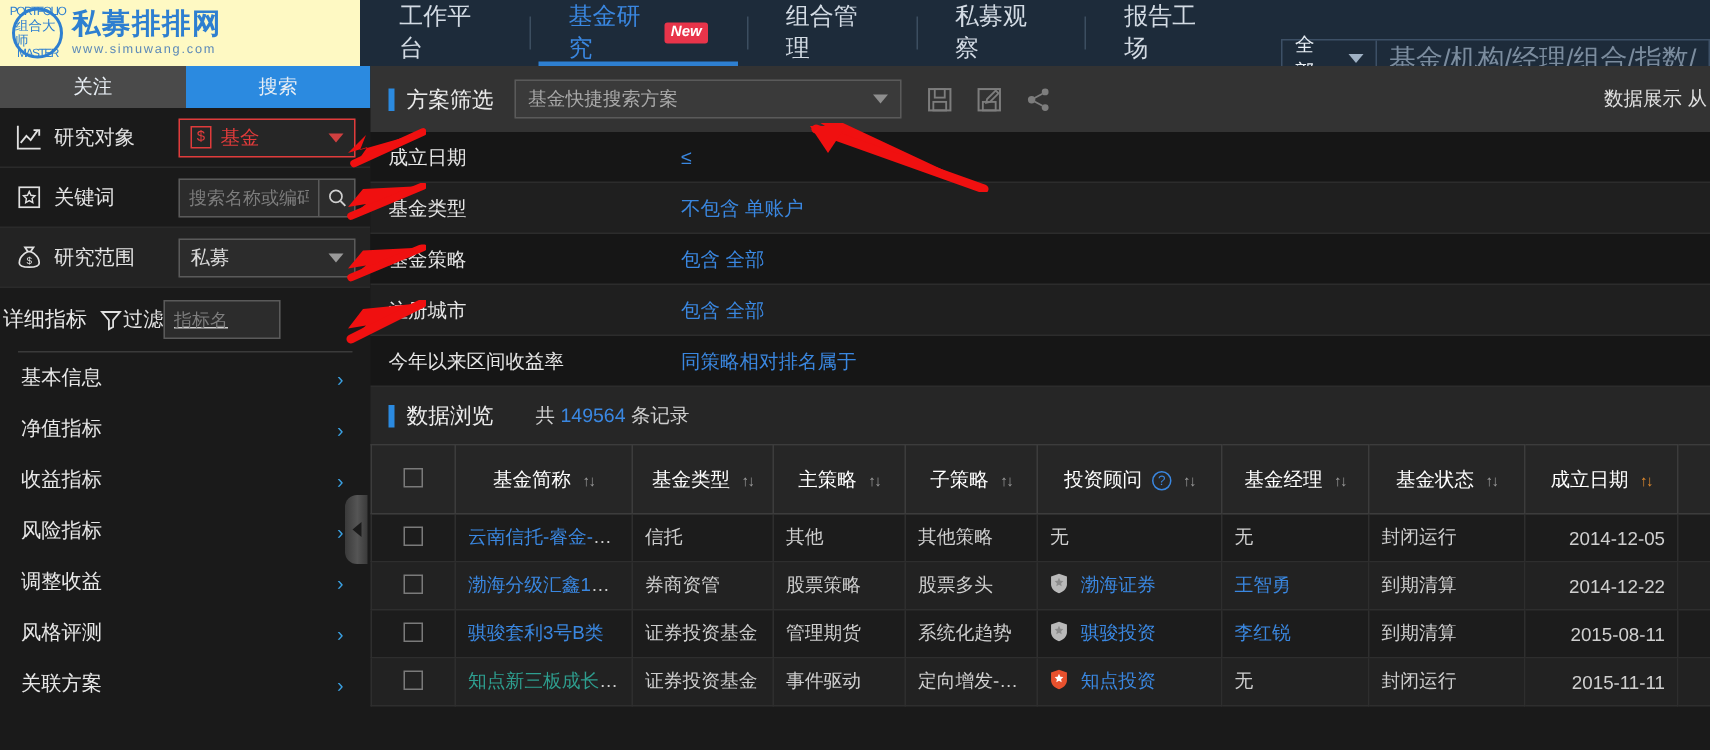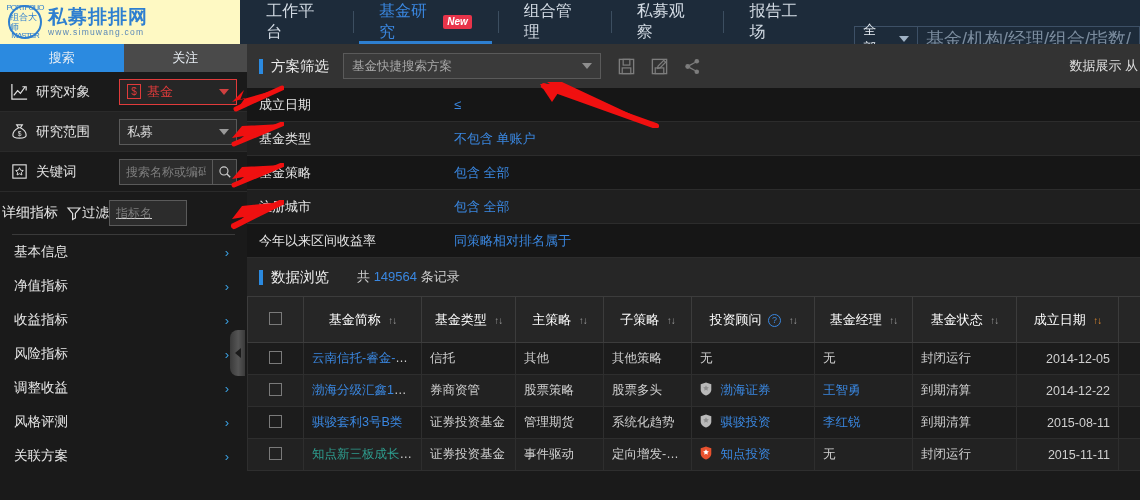--- a/index.html
+++ b/index.html
@@ -240,69 +240,69 @@
       <div class="sel">
         <span>全部</span>
         <span class="caret-d"></span>
       </div>
       <div class="ph">基金/机构/经理/组合/指数/</div>
     </div>
   </div>
 
   <div class="sidebar">
     <div class="side-tabs">
+      <div class="side-tab">
+        <span>关注</span>
+      </div>
       <div class="side-tab active">
         <span>搜索</span>
-      </div>
-      <div class="side-tab">
-        <span>关注</span>
       </div>
     </div>
 
     <div class="side-row">
       <svg class="ico" viewBox="0 0 20 20">
         <path d="M2 2v16h16" stroke="#e0e0e0" stroke-width="1.3" fill="none"></path>
         <path d="M4 14l4-5 3 3 5-7" stroke="#e0e0e0" stroke-width="1.3" fill="none"></path>
         <path d="M13 5h4v4" stroke="#e0e0e0" stroke-width="1.3" fill="none"></path>
       </svg>
       <span class="side-lbl">研究对象</span>
       <div class="ddl redbox">
         <span class="dollar-box">$</span>
         <span>基金</span>
-        <span class="caret"></span>
-      </div>
-    </div>
-
-    <div class="side-row alt">
-      <svg class="ico" viewBox="0 0 20 20">
-        <path d="M7 3h6l-2 3h-2z" stroke="#e0e0e0" stroke-width="1.2" fill="none"></path>
-        <path d="M9 6c-4 2-6 5-6 8 0 2 2 3 7 3s7-1 7-3c0-3-2-6-6-8" stroke="#e0e0e0" stroke-width="1.2" fill="none"></path>
-        <text x="10" y="15" font-size="7" fill="#e0e0e0" text-anchor="middle">$</text>
-      </svg>
-      <span class="side-lbl">研究范围</span>
-      <div class="ddl">
-        <span>私募</span>
         <span class="caret"></span>
       </div>
     </div>
 
     <div class="side-row">
       <svg class="ico" viewBox="0 0 20 20">
         <rect x="3" y="3" width="14" height="14" stroke="#e0e0e0" stroke-width="1.2" fill="none"></rect>
         <path d="M10 6l1.2 2.6L14 9l-2 1.9.5 2.8-2.5-1.4-2.5 1.4.5-2.8L6 9l2.8-.4z" stroke="#e0e0e0" stroke-width="1" fill="none"></path>
       </svg>
       <span class="side-lbl">关键词</span>
       <div class="kwbox">
         <input type="text" placeholder="搜索名称或编码" style="">
         <div class="kwbtn">
           <svg width="14" height="14" viewBox="0 0 16 16">
             <circle cx="6.8" cy="6.8" r="4.6" stroke="#cfcfcf" stroke-width="1.3" fill="none"></circle>
             <path d="M10.3 10.3L14 14" stroke="#cfcfcf" stroke-width="1.4"></path>
           </svg>
         </div>
+      </div>
+    </div>
+
+    <div class="side-row alt">
+      <svg class="ico" viewBox="0 0 20 20">
+        <path d="M7 3h6l-2 3h-2z" stroke="#e0e0e0" stroke-width="1.2" fill="none"></path>
+        <path d="M9 6c-4 2-6 5-6 8 0 2 2 3 7 3s7-1 7-3c0-3-2-6-6-8" stroke="#e0e0e0" stroke-width="1.2" fill="none"></path>
+        <text x="10" y="15" font-size="7" fill="#e0e0e0" text-anchor="middle">$</text>
+      </svg>
+      <span class="side-lbl">研究范围</span>
+      <div class="ddl">
+        <span>私募</span>
+        <span class="caret"></span>
       </div>
     </div>
 
     <div class="detail-row">
       <span class="detail-ttl">详细指标</span>
       <svg width="16" height="16" viewBox="0 0 16 16" style="margin-left:8px">
         <path d="M2 3h12l-4.6 5.4V13l-2.8 1.5V8.4z" stroke="#e0e0e0" stroke-width="1.2" fill="none"></path>
       </svg>
       <span class="filter-lbl">过滤</span>
       <input class="idxinput" type="text" placeholder="指标名" style="">

